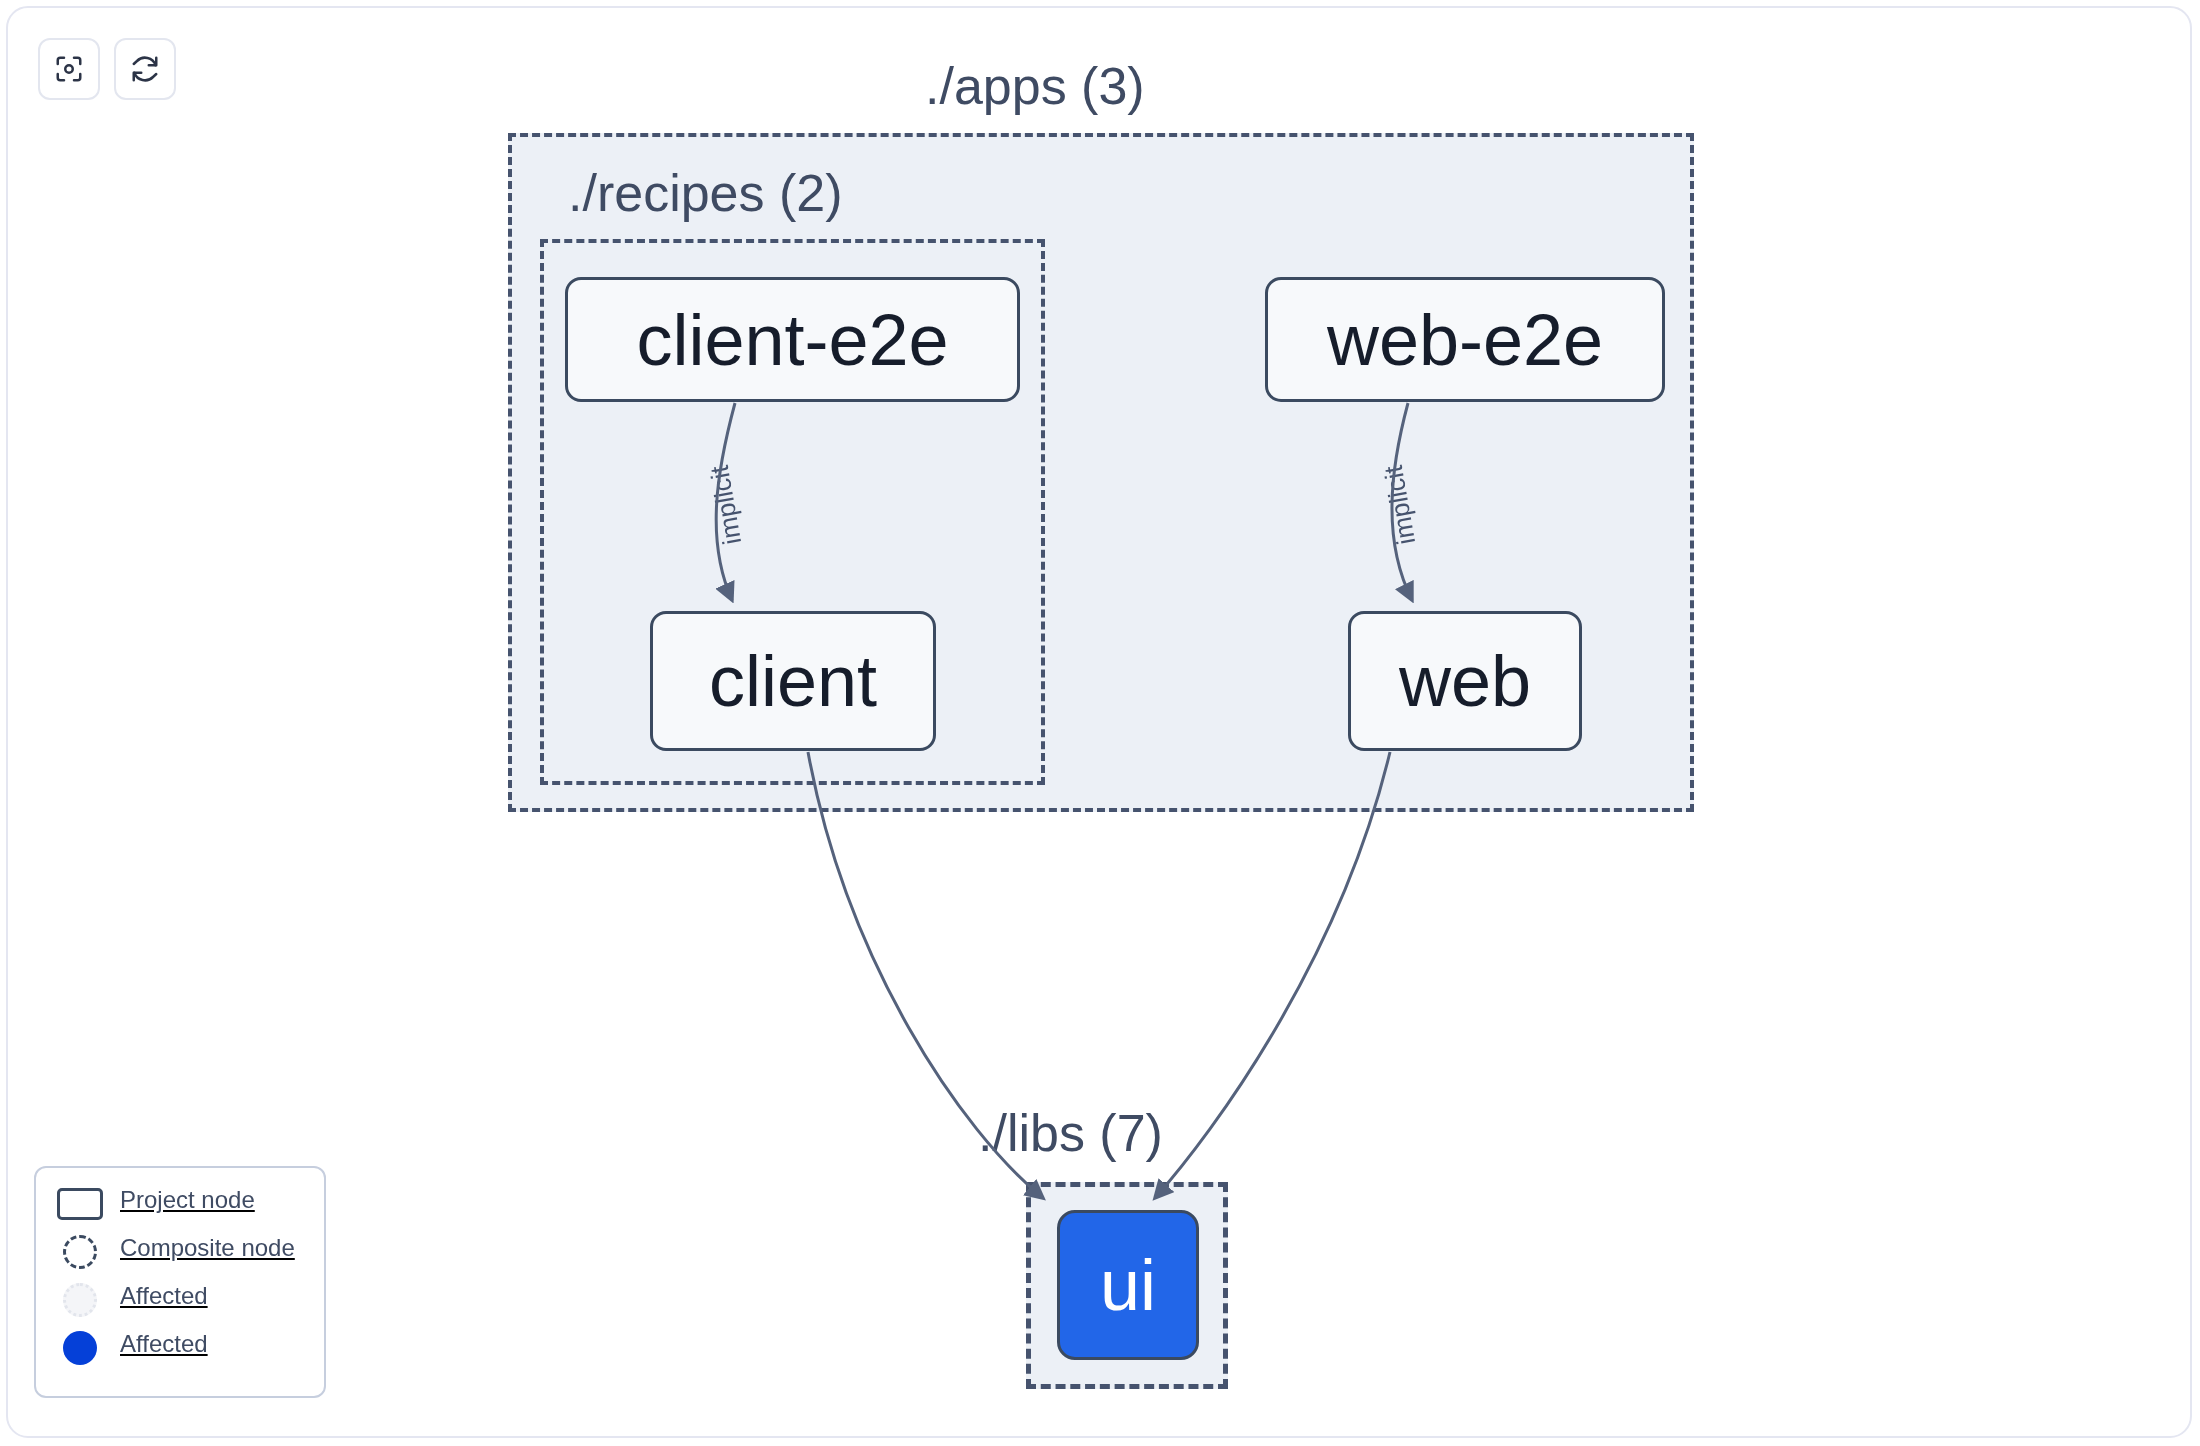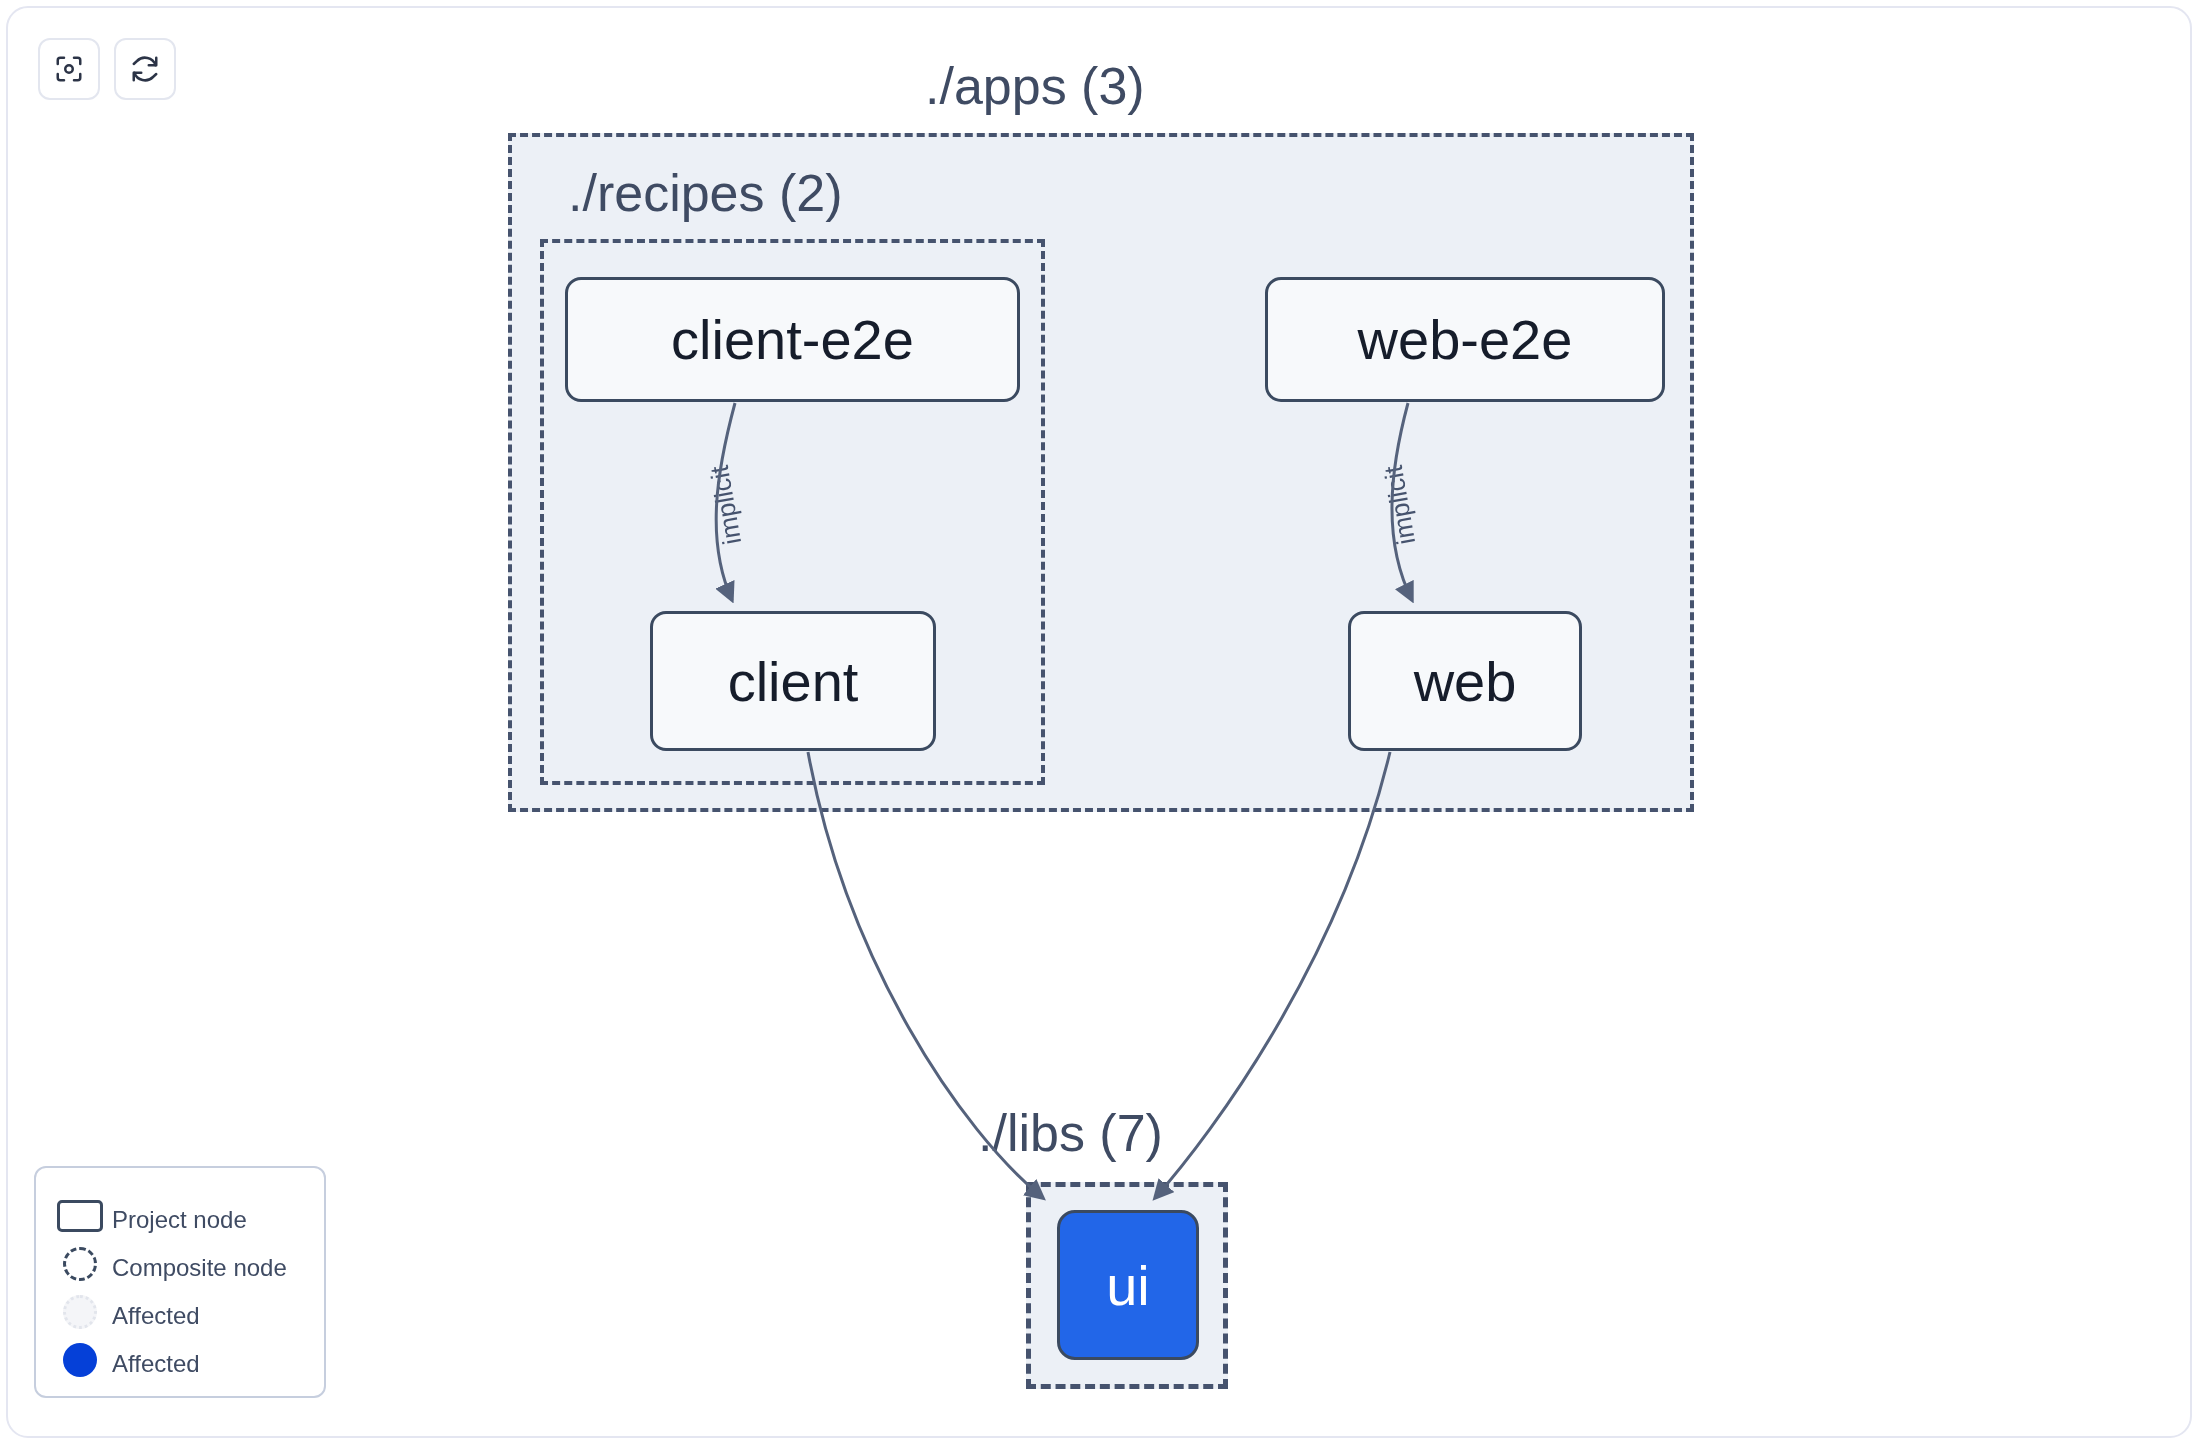--- a/index.html
+++ b/index.html
@@ -90,21 +90,21 @@
   .node {
     position: absolute;
     box-sizing: border-box;
     background: #f7f9fb;
     border: 3px solid #3b4a60;
     border-radius: 16px;
     display: flex;
     align-items: center;
     justify-content: center;
     color: #161d2b;
-    font-size: 56px;
+    font-size: 72px;
     font-family: "Liberation Sans", sans-serif;
     cursor: pointer;
     z-index: 25;
   }
   .node.touched {
     background: #2266e8;
     border-color: #3b4a60;
     color: #ffffff;
     border-radius: 18px;
   }
@@ -129,23 +129,24 @@
     box-sizing: border-box;
     width: 292px;
     border: 2px solid #c6cede;
     border-radius: 12px;
     background: #ffffff;
     padding: 18px 20px;
     z-index: 45;
   }
   .legend-row {
     display: flex;
-    align-items: flex-end;
+    align-items: flex-start;
     height: 48px;
-    gap: 8px;
+    gap: 16px;
+    text-decoration: underline;
   }
   .legend-swatch {
     width: 48px;
     height: 36px;
     flex: 0 0 48px;
     display: flex;
     align-items: center;
     justify-content: center;
   }
   .sw-project {

